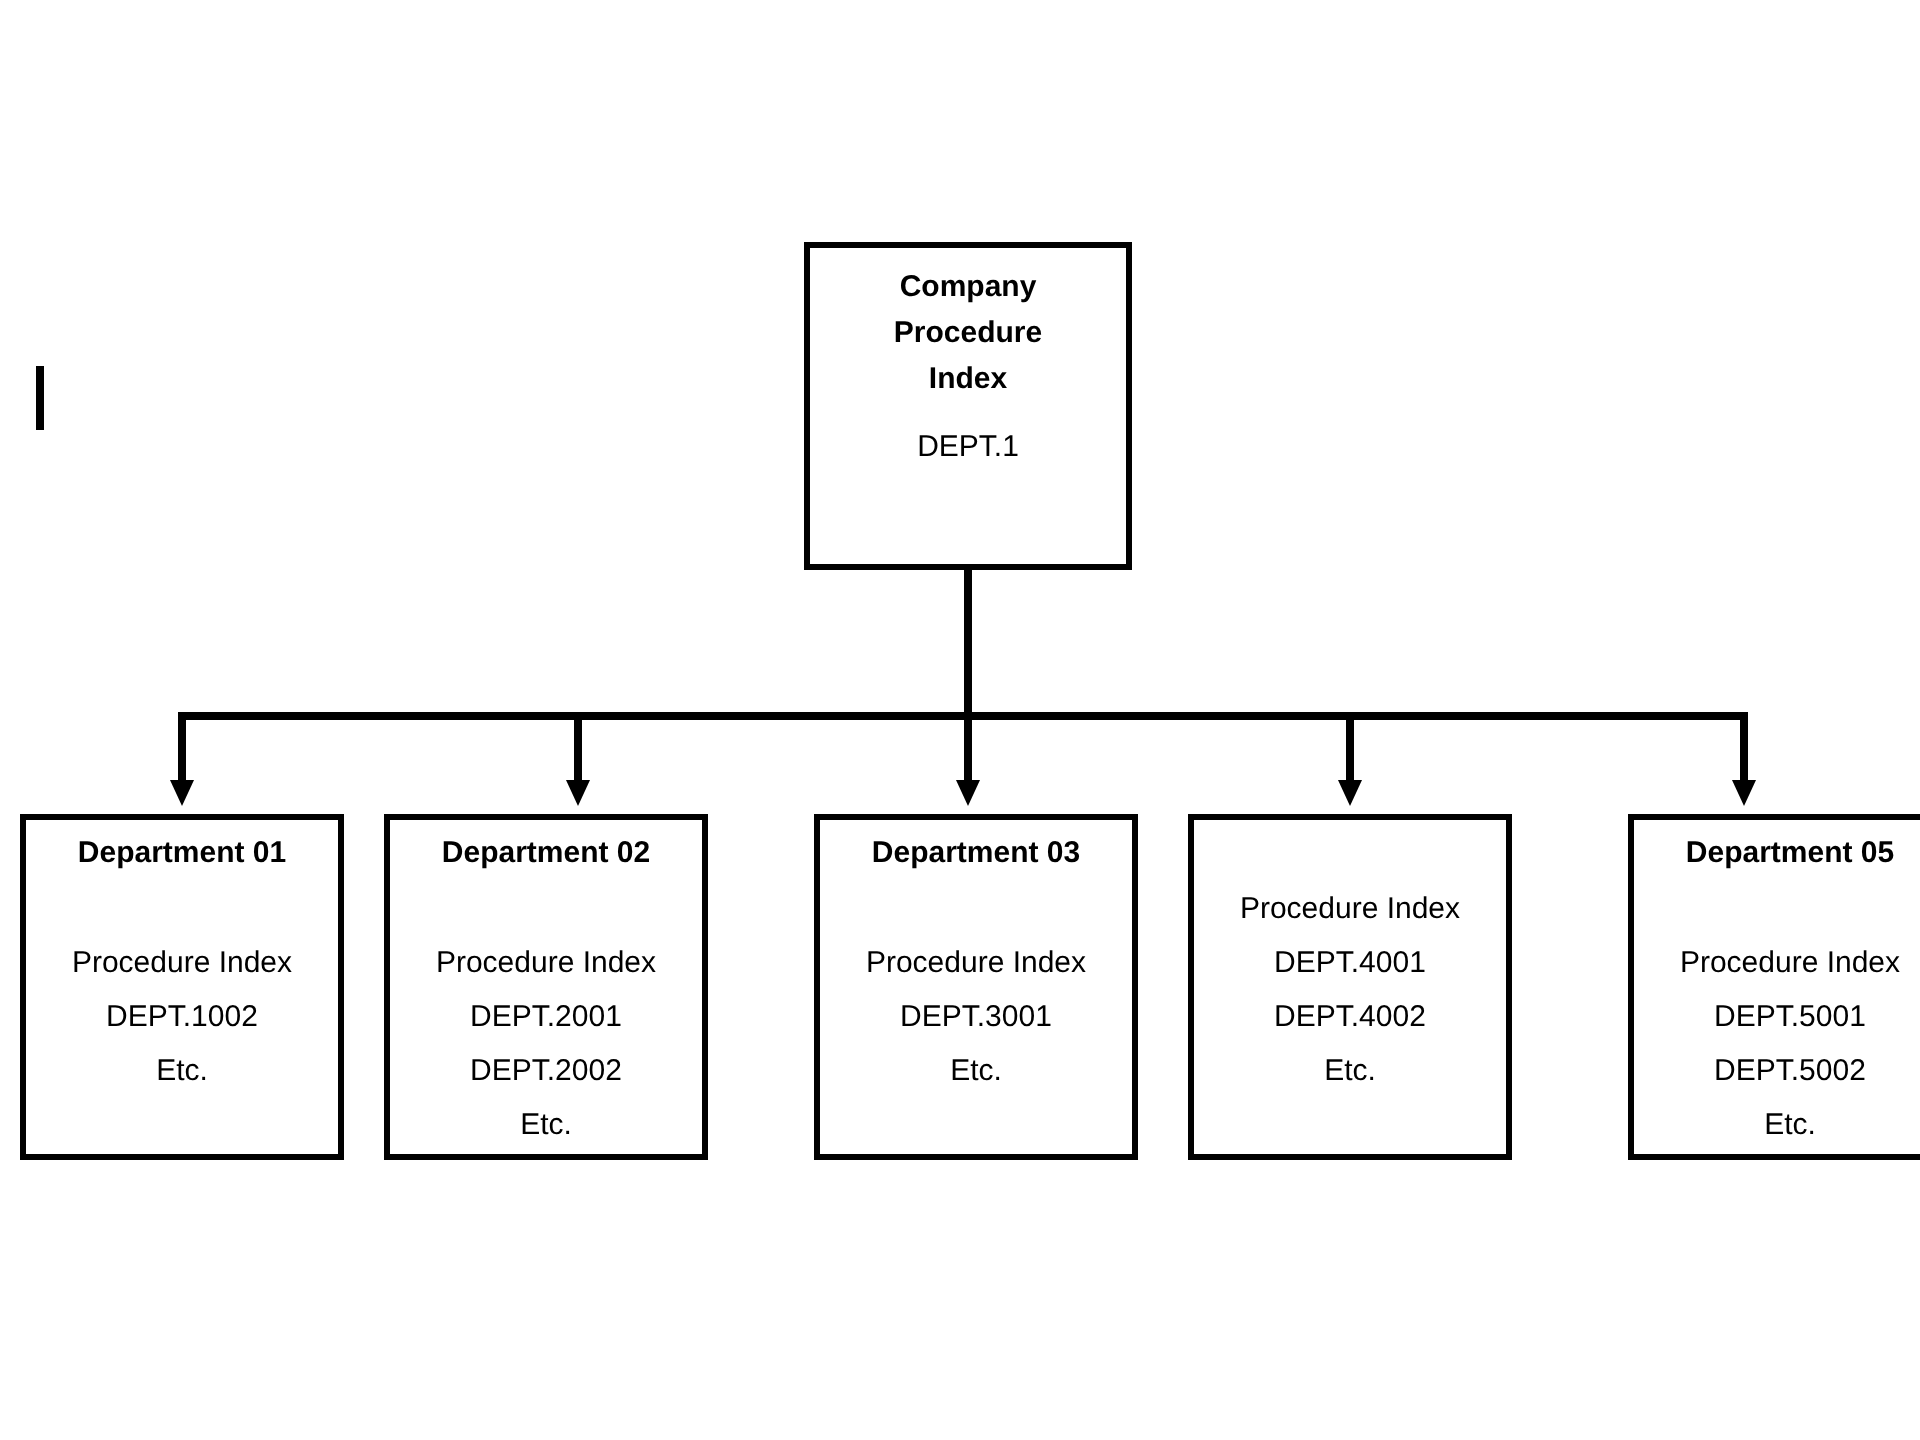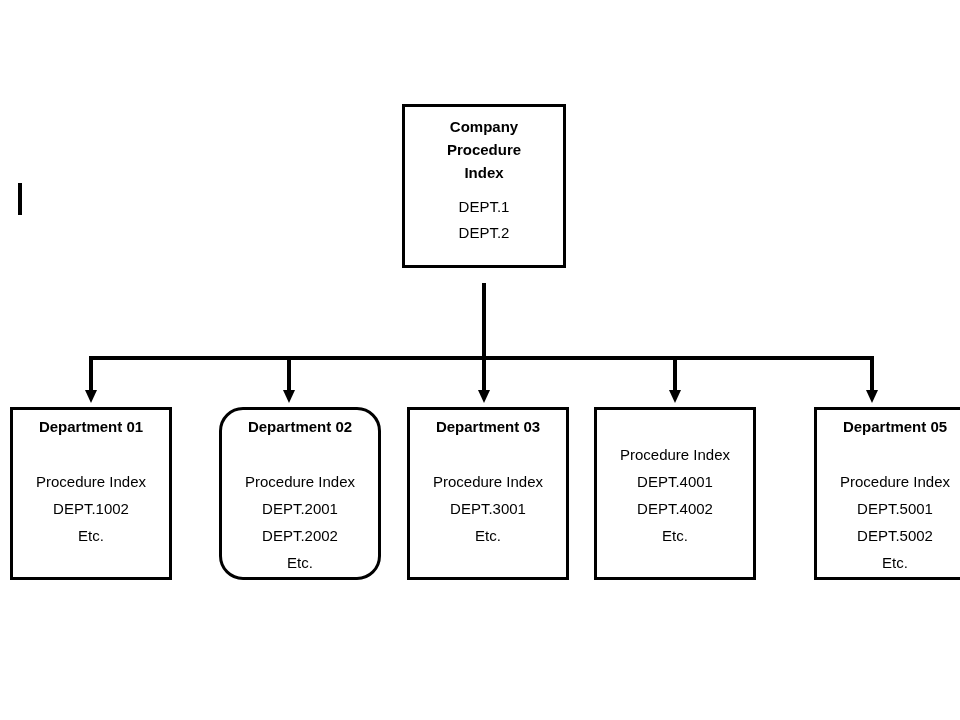--- a/index.html
+++ b/index.html
@@ -23,21 +23,21 @@
     position: absolute;
     left: 18px;
     top: 183px;
     width: 4px;
     height: 32px;
     background: #000000;
   }
   .root-box {
     position: absolute;
     left: 402px;
-    top: 104px;
+    top: 121px;
     width: 164px;
     height: 164px;
     border: 3px solid #000000;
     box-sizing: border-box;
     background: #ffffff;
     text-align: center;
     color: #000000;
   }
   .root-title {
     margin-top: 8px;
@@ -66,21 +66,21 @@
     font-weight: bold;
     font-size: 15px;
     line-height: 20px;
   }
   .dept-lines {
     margin-top: 31px;
     font-size: 15px;
     line-height: 27px;
   }
   .dept-1 { left: 10px; }
-  .dept-2 { left: 219px; border-radius: 24px; }
+  .dept-2 { left: 192px; }
   .dept-3 { left: 407px; }
   .dept-4 { left: 594px; }
   .dept-5 { left: 814px; }
 </style>
 </head>
 <body>
 
 <div id="stage">
 
   <svg id="connector-svg" viewBox="0 0 960 720" xmlns="http://www.w3.org/2000/svg">
@@ -106,21 +106,20 @@
   <div class="cursor-mark"></div>
 
   <div class="root-box">
     <div class="root-title">
       <div>Company</div>
       <div>Procedure</div>
       <div>Index</div>
     </div>
     <div class="root-entries">
       <div>DEPT.1</div>
-      <div>DEPT.2</div>
     </div>
   </div>
 
   <div class="dept-box dept-1">
     <div class="dept-title">Department 01</div>
     <div class="dept-lines">
       <div>Procedure Index</div>
       <div>DEPT.1002</div>
       <div>Etc.</div>
     </div>

